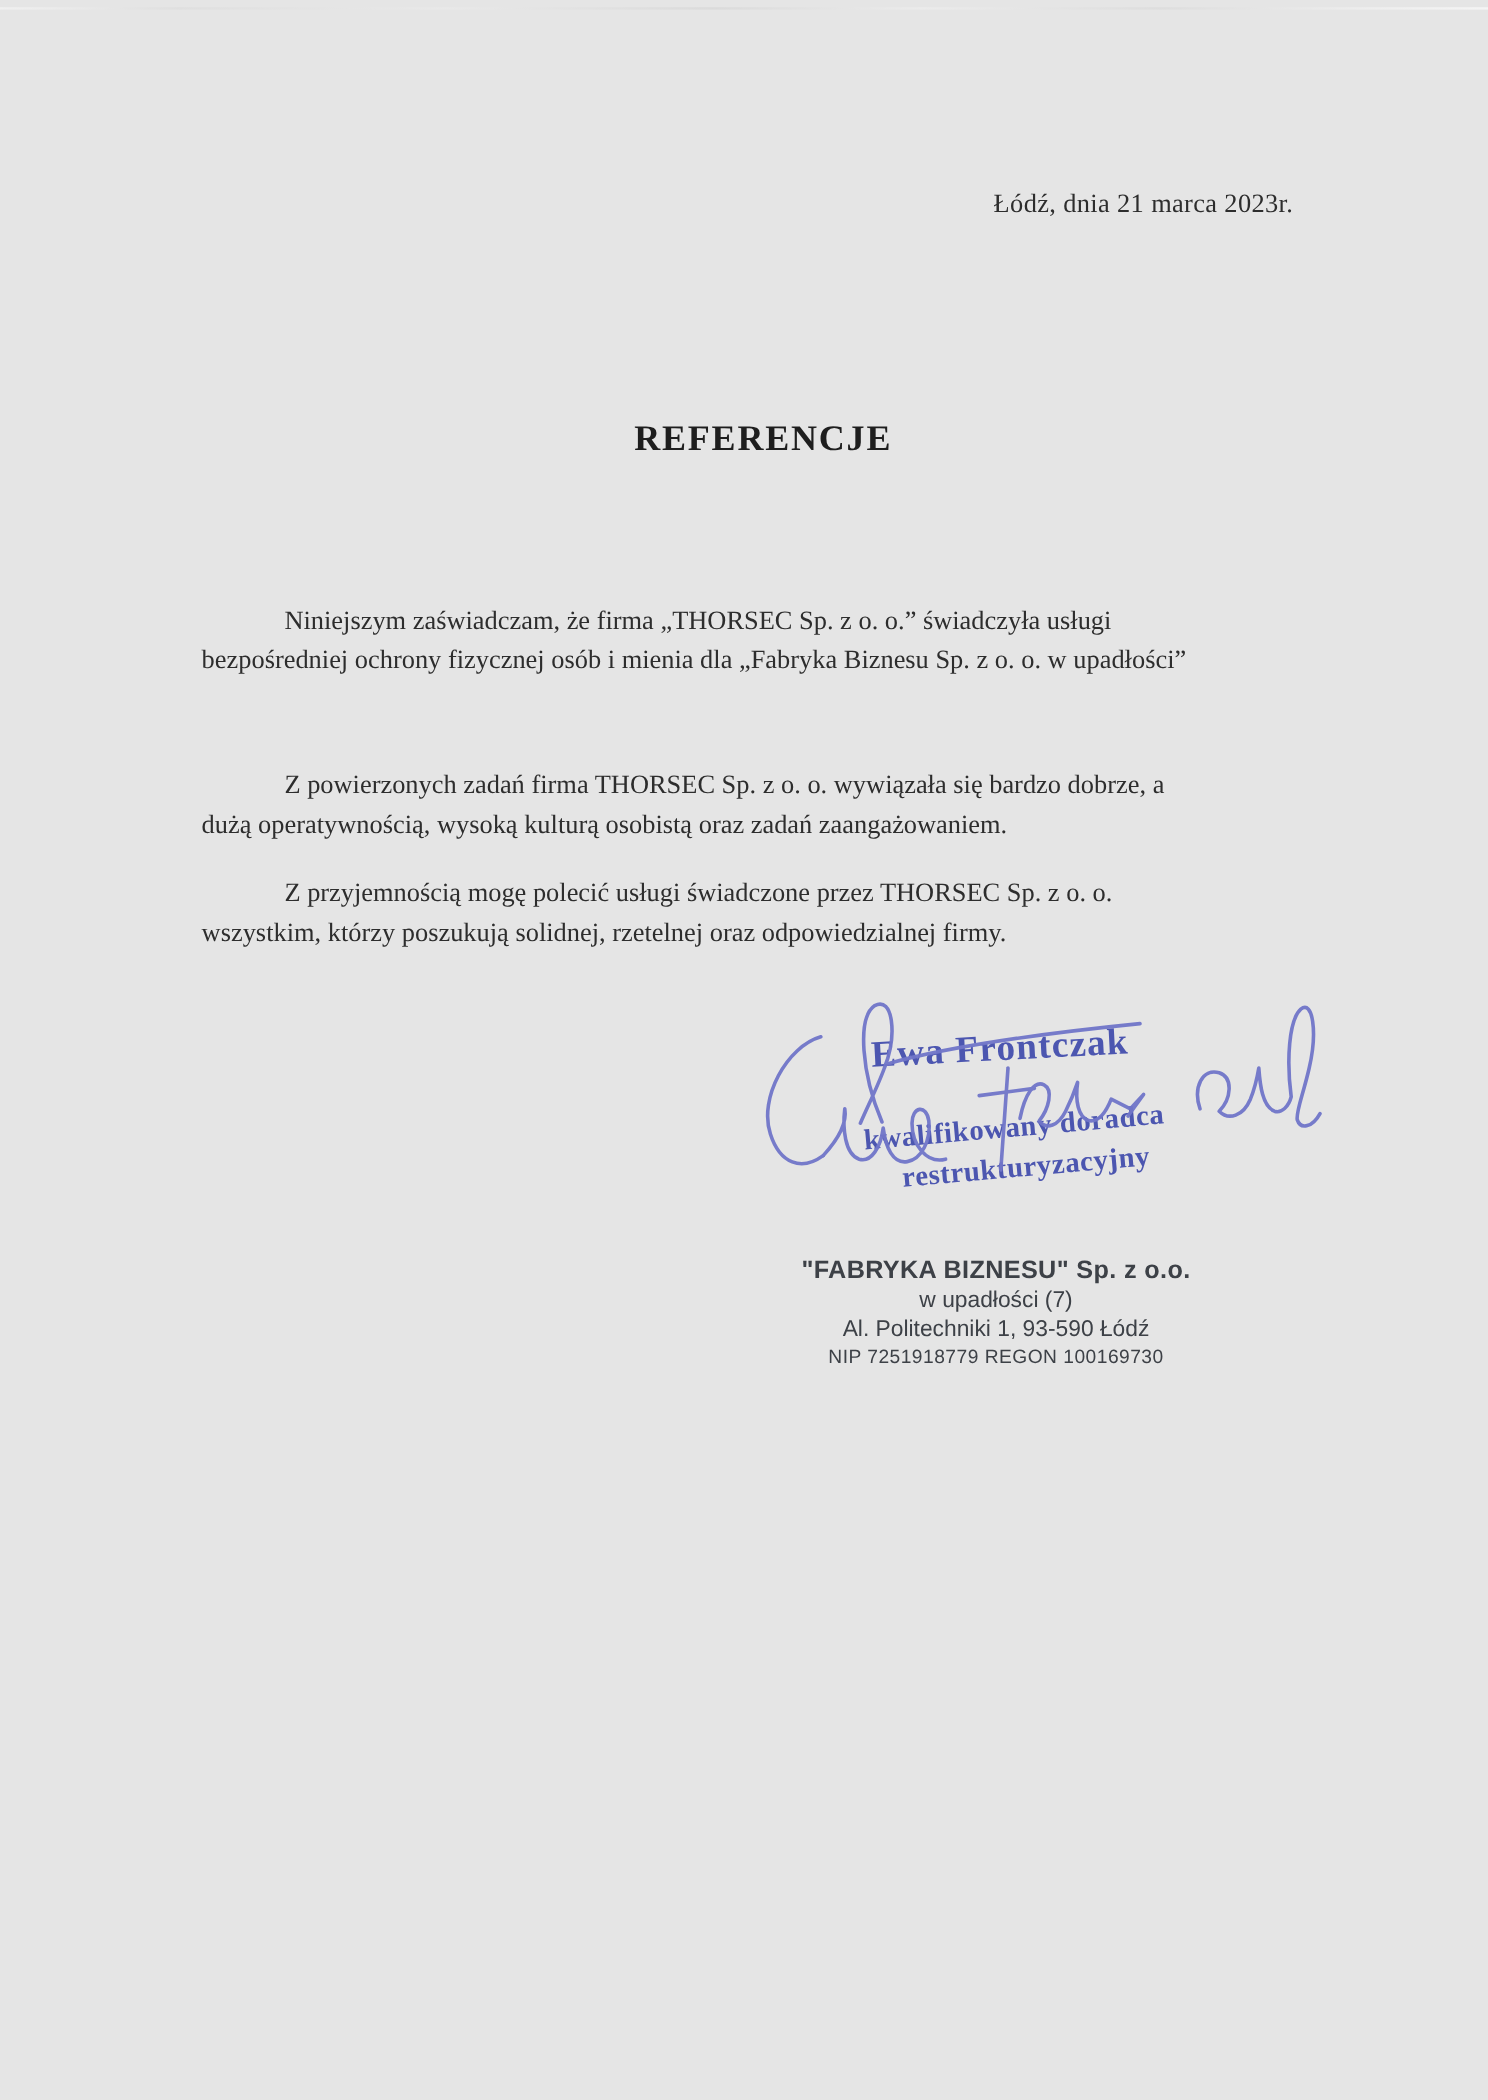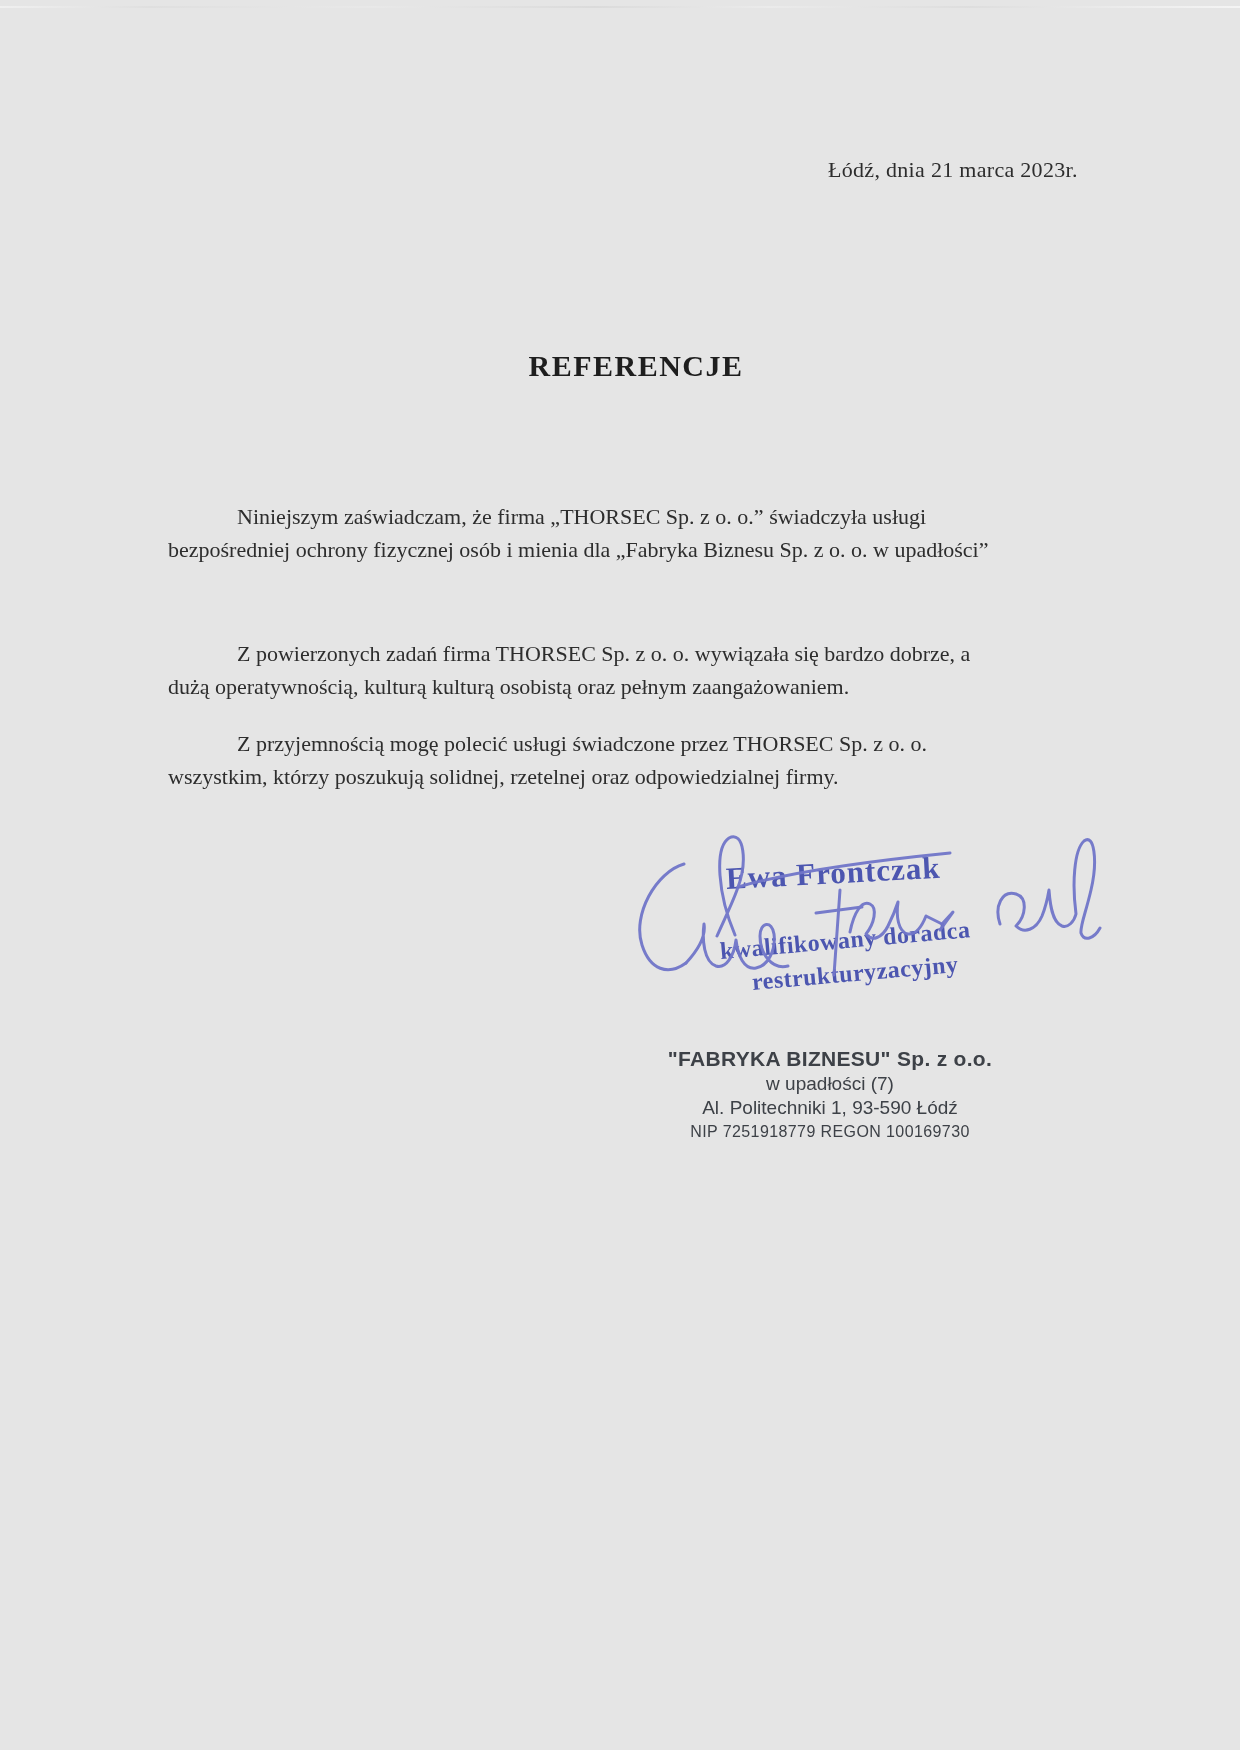--- a/index.html
+++ b/index.html
@@ -92,21 +92,21 @@
   <div class="date-line">Łódź, dnia 21 marca 2023r.</div>
 
   <div class="doc-title">REFERENCJE</div>
 
   <div class="para p1">
       <div class="line">Niniejszym zaświadczam, że firma „THORSEC Sp. z o. o.” świadczyła usługi</div>
       <div class="line">bezpośredniej ochrony fizycznej osób i mienia dla „Fabryka Biznesu Sp. z o. o. w upadłości”</div>
     </div>
   <div class="para p2">
       <div class="line">Z powierzonych zadań firma THORSEC Sp. z o. o. wywiązała się bardzo dobrze, a</div>
-      <div class="line">dużą operatywnością, kulturą kulturą osobistą oraz pełnym zaangażowaniem.</div>
+      <div class="line">dużą operatywnością, wysoką kulturą osobistą oraz zadań zaangażowaniem.</div>
     </div>
   <div class="para p3">
       <div class="line">Z przyjemnością mogę polecić usługi świadczone przez THORSEC Sp. z o. o.</div>
       <div class="line">wszystkim, którzy poszukują solidnej, rzetelnej oraz odpowiedzialnej firmy.</div>
     </div>
 
   <div class="stamp-name">Ewa Frontczak</div>
   <div class="stamp-role1">kwalifikowany doradca</div>
   <div class="stamp-role2">restrukturyzacyjny</div>
 

